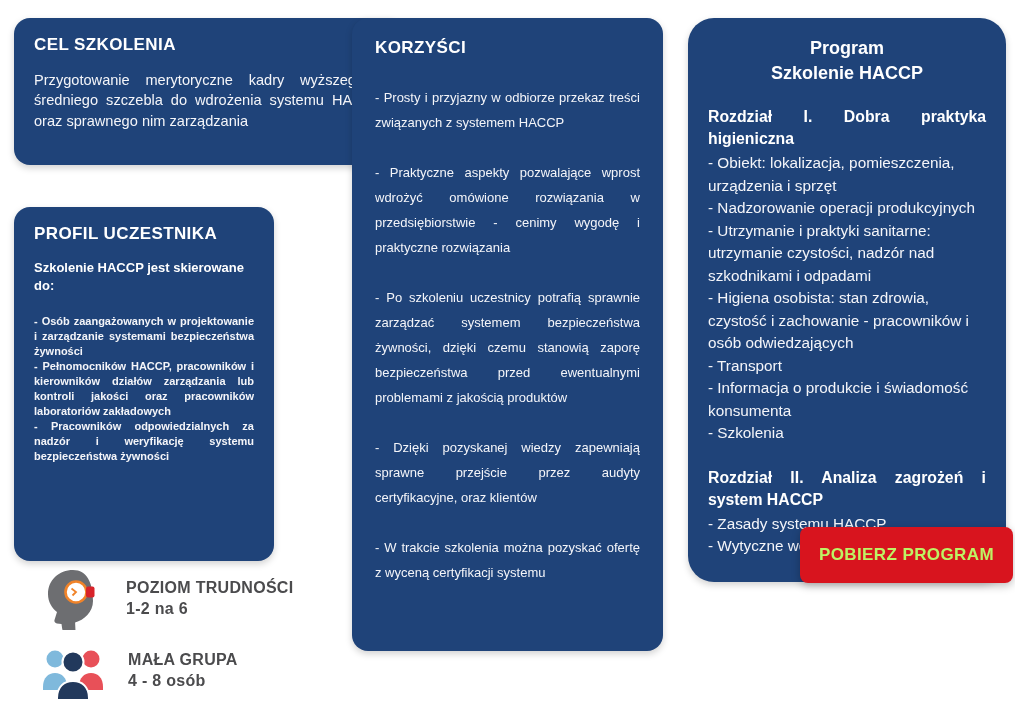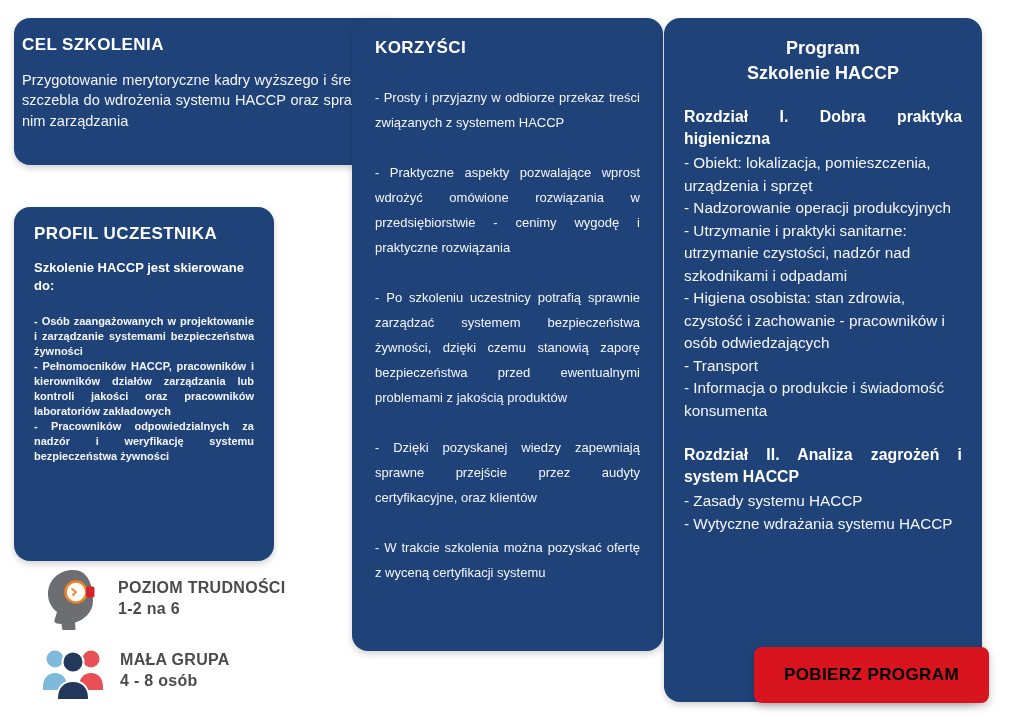--- a/index.html
+++ b/index.html
@@ -9,46 +9,46 @@
   }
   .panel{
     position:absolute;background:#1f4379;border-radius:16px;color:#f4f5f9;
     box-sizing:border-box;box-shadow:0 3px 7px rgba(0,0,0,.18);
   }
   .panel h2{
     margin:0;color:#ffffff;font-size:17px;font-weight:700;letter-spacing:.4px;
   }
   .jtext{text-align:justify;}
   
-  #goal-panel{left:14px;top:18px;width:389px;height:147px;padding:17px 8px;}
+  #goal-panel{left:14px;top:18px;width:389px;height:147px;padding:17px 20px;}
   #goal-panel .body{margin:15px 0 0 0;font-size:14.6px;line-height:1.4;}
   #profile-panel{left:14px;top:207px;width:260px;height:354px;padding:17px 20px;}
   #profile-panel .intro{margin:15px 0 0 0;font-size:13px;font-weight:700;color:#ffffff;line-height:1.38;}
   #profile-panel .items{margin-top:19px;font-size:11px;line-height:1.37;font-weight:bold;}
   .pitem{margin:0;}
   
   .features{position:absolute;left:42px;top:568px;width:290px;}
-  .feature{display:flex;align-items:center;gap:16px;margin-bottom:12px;}
+  .feature{display:flex;align-items:center;gap:24px;margin-bottom:12px;}
   .ficon{flex:0 0 auto;display:block;line-height:0;}
   .flabel{color:#4b4b4d;font-weight:700;font-size:16px;line-height:1.3;letter-spacing:.3px;}
   
   #benefits-panel{left:352px;top:18px;width:311px;height:633px;padding:20px 23px;}
   #benefits-panel .para{margin:0 0 25px 0;font-size:13px;line-height:25px;}
   #benefits-panel .items{margin-top:27px;}
   
-  #program-panel{left:664px;top:18px;width:318px;height:684px;padding:16px 20px;}
+  #program-panel{left:688px;top:18px;width:318px;height:564px;padding:16px 20px;border-radius:26px;}
   .ptitle{text-align:center;font-size:18px;font-weight:700;line-height:25px;color:#ffffff;margin-top:2px;}
   .chapter-heading{font-size:15.8px;font-weight:700;color:#ffffff;line-height:22px;margin-top:20px;}
   .prog-items{margin-top:2px;font-size:15.3px;line-height:22.5px;text-align:left;}
   .prog-item{margin:0;}
   .ch2{margin-top:22px;}
   .download-btn{
     position:absolute;right:-7px;bottom:-1px;height:56px;line-height:56px;
-    background:#d8141e;color:#000000;font-weight:700;font-size:17px;letter-spacing:.4px;
-    padding:0 30px;border-radius:8px;box-shadow:0 3px 8px rgba(0,0,0,.25);cursor:pointer;
+    background:#d8141e;color:#bef264;font-weight:700;font-size:17px;letter-spacing:.4px;
+    padding:0 19px;border-radius:8px;box-shadow:0 3px 8px rgba(0,0,0,.25);cursor:pointer;
     white-space:nowrap;
   }
 </style>
 </head>
 <body>
 
 <div class="canvas">
 
   <section class="panel" id="goal-panel">
     <h2>CEL SZKOLENIA</h2>
@@ -115,20 +115,21 @@
       <div>Szkolenie HACCP</div>
     </div>
     <div class="chapter-heading jtext">Rozdział I. Dobra praktyka higieniczna</div>
     <div class="prog-items">
         <div class="prog-item">- Obiekt: lokalizacja, pomieszczenia, urządzenia i sprzęt</div>
         <div class="prog-item">- Nadzorowanie operacji produkcyjnych</div>
         <div class="prog-item">- Utrzymanie i praktyki sanitarne: utrzymanie czystości, nadzór nad szkodnikami i odpadami</div>
         <div class="prog-item">- Higiena osobista: stan zdrowia, czystość i zachowanie - pracowników i osób odwiedzających</div>
         <div class="prog-item">- Transport</div>
         <div class="prog-item">- Informacja o produkcie i świadomość konsumenta</div>
+        <div class="prog-item">- Szkolenia</div>
       </div>
     <div class="chapter-heading jtext ch2">Rozdział II. Analiza zagrożeń i system HACCP</div>
     <div class="prog-items">
         <div class="prog-item">- Zasady systemu HACCP</div>
         <div class="prog-item">- Wytyczne wdrażania systemu HACCP</div>
       </div>
     <div class="download-btn">POBIERZ PROGRAM</div>
   </section>
 
 </div>

